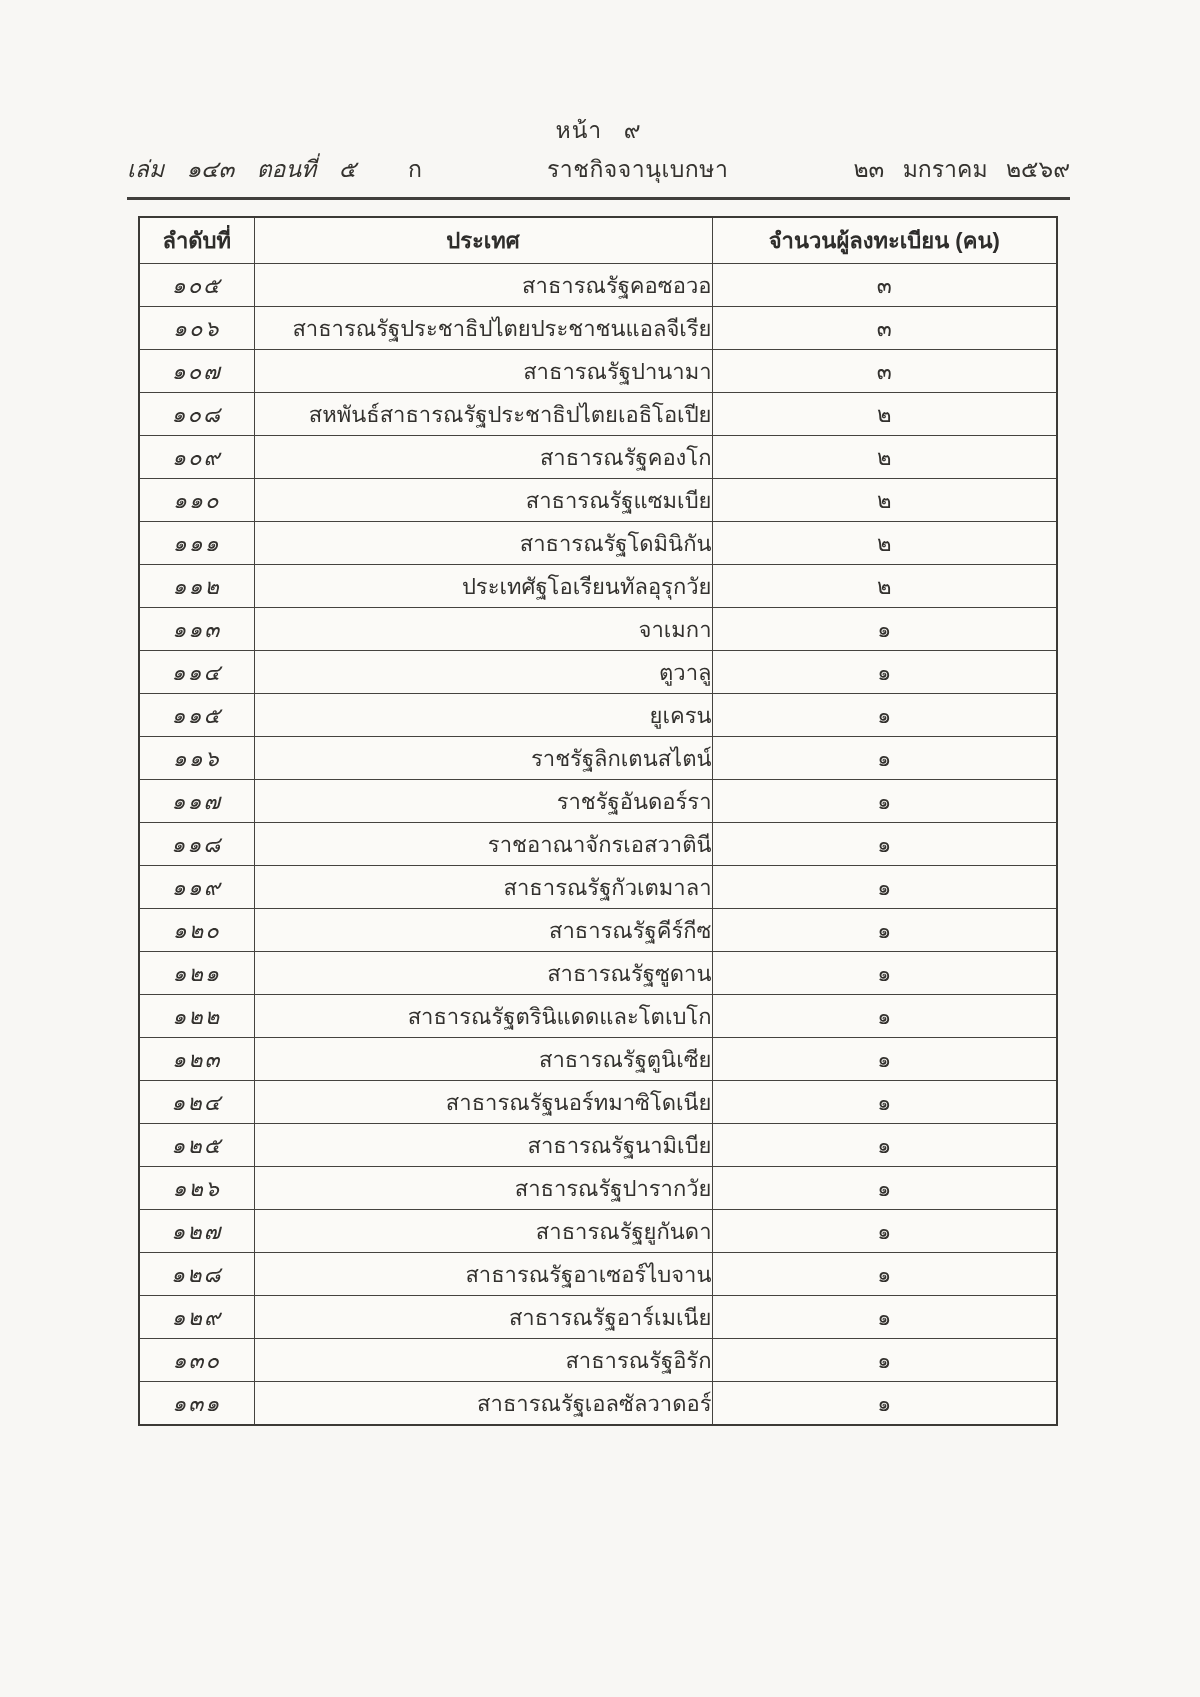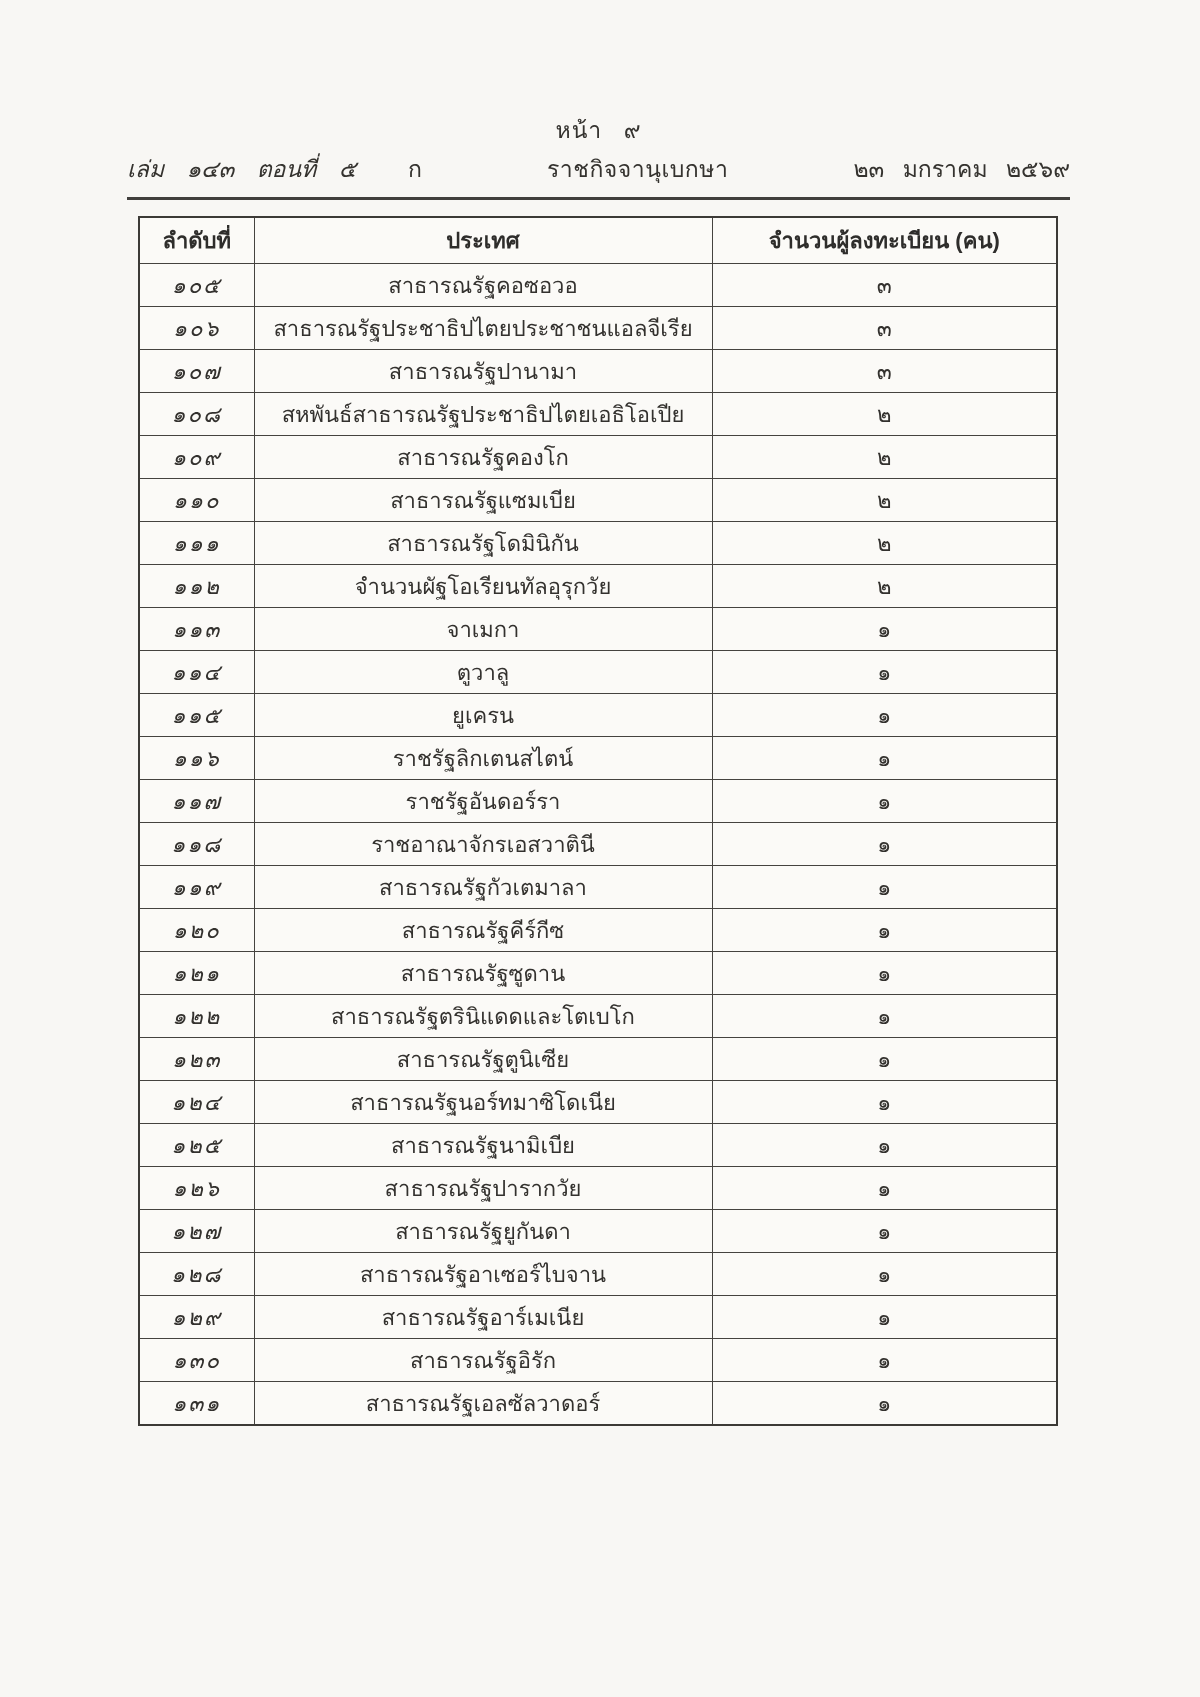--- a/index.html
+++ b/index.html
@@ -84,21 +84,21 @@
     font-size: 22px;
     color: #33312e;
   }
   td.cell-no {
     text-align: center;
     font-size: 20px;
     letter-spacing: 2px;
     font-style: italic;
   }
   td.cell-country {
-    text-align: center;
+    text-align: right;
     padding-left: 16px;
   }
   td.cell-count {
     text-align: center;
     font-size: 20px;
   }
 </style>
 </head>
 <body>
 
@@ -169,21 +169,21 @@
         </tr>
 
         <tr>
           <td class="cell-no">๑๑๑</td>
           <td class="cell-country">สาธารณรัฐโดมินิกัน</td>
           <td class="cell-count">๒</td>
         </tr>
 
         <tr>
           <td class="cell-no">๑๑๒</td>
-          <td class="cell-country">จำนวนผัฐโอเรียนทัลอุรุกวัย</td>
+          <td class="cell-country">ประเทศัฐโอเรียนทัลอุรุกวัย</td>
           <td class="cell-count">๒</td>
         </tr>
 
         <tr>
           <td class="cell-no">๑๑๓</td>
           <td class="cell-country">จาเมกา</td>
           <td class="cell-count">๑</td>
         </tr>
 
         <tr>

